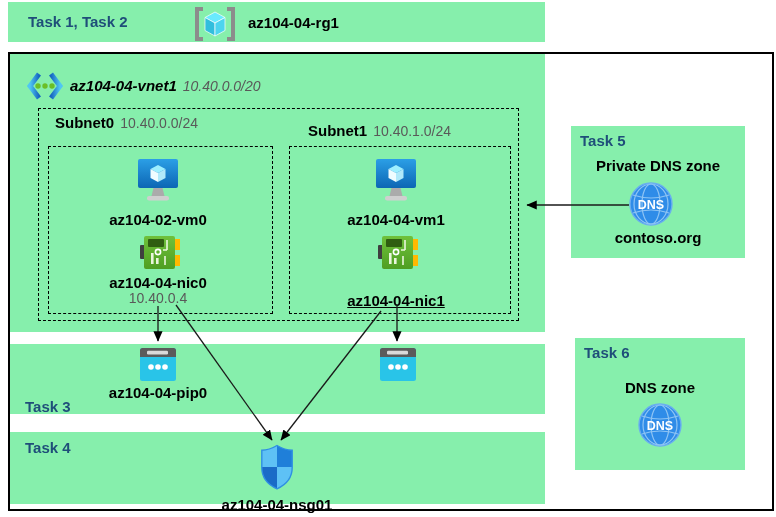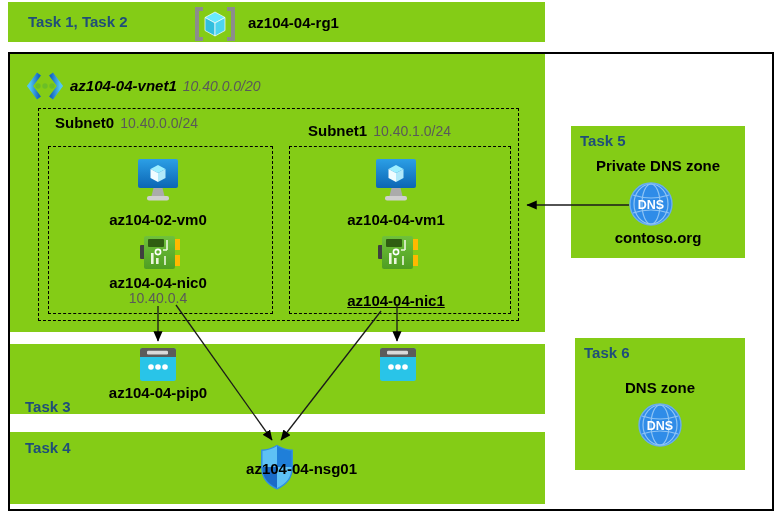--- a/index.html
+++ b/index.html
@@ -1,19 +1,19 @@
 <!DOCTYPE html>
 <html><head>
 <meta charset="utf-8">
 <style>
   html,body{margin:0;padding:0;background:#fff;}
   #stage{position:relative;width:776px;height:517px;background:#fff;
          font-family:"Liberation Sans",sans-serif;overflow:hidden;}
   .abs{position:absolute;}
-  .panel{background:#84cc16;}
+  .panel{background:#86efac;}
   .task-label{font-weight:700;color:#1F4E79;font-size:15px;}
   .name{font-weight:700;color:#000;font-size:15px;white-space:nowrap;}
   .muted{color:#595959;font-size:14px;white-space:nowrap;}
   .center{text-align:center;}
   .dashed{border:1.5px dashed #000;}
   .row{display:flex;gap:6px;align-items:baseline;}
   #main-rect{border:2px solid #000;background:#fff;box-sizing:border-box;}
   svg{display:block;}
   #overlay{pointer-events:none;}
   text.dns-text{font-family:"Liberation Sans",sans-serif;font-weight:700;fill:#fff;}
@@ -184,21 +184,21 @@
       </defs>
       <g clip-path="url(#shieldClip)">
         <rect x="0" y="0" width="17" height="23" fill="#5EC1F5"></rect>
         <rect x="17" y="0" width="17" height="23" fill="#1F7FD9"></rect>
         <rect x="0" y="23" width="17" height="23" fill="#1A6BC7"></rect>
         <rect x="17" y="23" width="17" height="23" fill="#5EC1F5"></rect>
       </g>
       <path d="M17 1.5 C12 4.5 6 6.2 1.8 6.2 V23.5 C1.8 34.5 9 41.2 17 44.8 C25 41.2 32.2 34.5 32.2 23.5 V6.2 C28 6.2 22 4.5 17 1.5 Z" fill="none" stroke="#2F8FE3" stroke-width="1.4"></path>
     </svg>
   </span>
-  <div class="abs name center" style="left:197px;top:460px;width:160px;text-align:right;">az104-04-nsg01</div>
+  <div class="abs name center" style="left:197px;top:496px;width:160px;">az104-04-nsg01</div>
 
   <div class="abs panel" style="left:571px;top:126px;width:174px;height:132px;"></div>
   <span class="abs task-label" style="left:580px;top:132px;">Task 5</span>
   <div class="abs name center" style="left:571px;top:157px;width:174px;">Private DNS zone</div>
   <span class="abs" style="left:629px;top:182px;">
     <svg width="44" height="44" viewBox="0 0 44 44">
       <circle cx="22" cy="22" r="21" fill="#2F8CE8" stroke="#6AAEF0" stroke-width="1.4"></circle>
       <ellipse cx="22" cy="22" rx="9" ry="20" fill="none" stroke="#8EC4F4" stroke-width="1.2"></ellipse>
       <ellipse cx="22" cy="22" rx="17" ry="20" fill="none" stroke="#8EC4F4" stroke-width="1.2"></ellipse>
       <path d="M4 13 Q22 19 40 13 M4 31 Q22 25 40 31" fill="none" stroke="#8EC4F4" stroke-width="1.2"></path>

